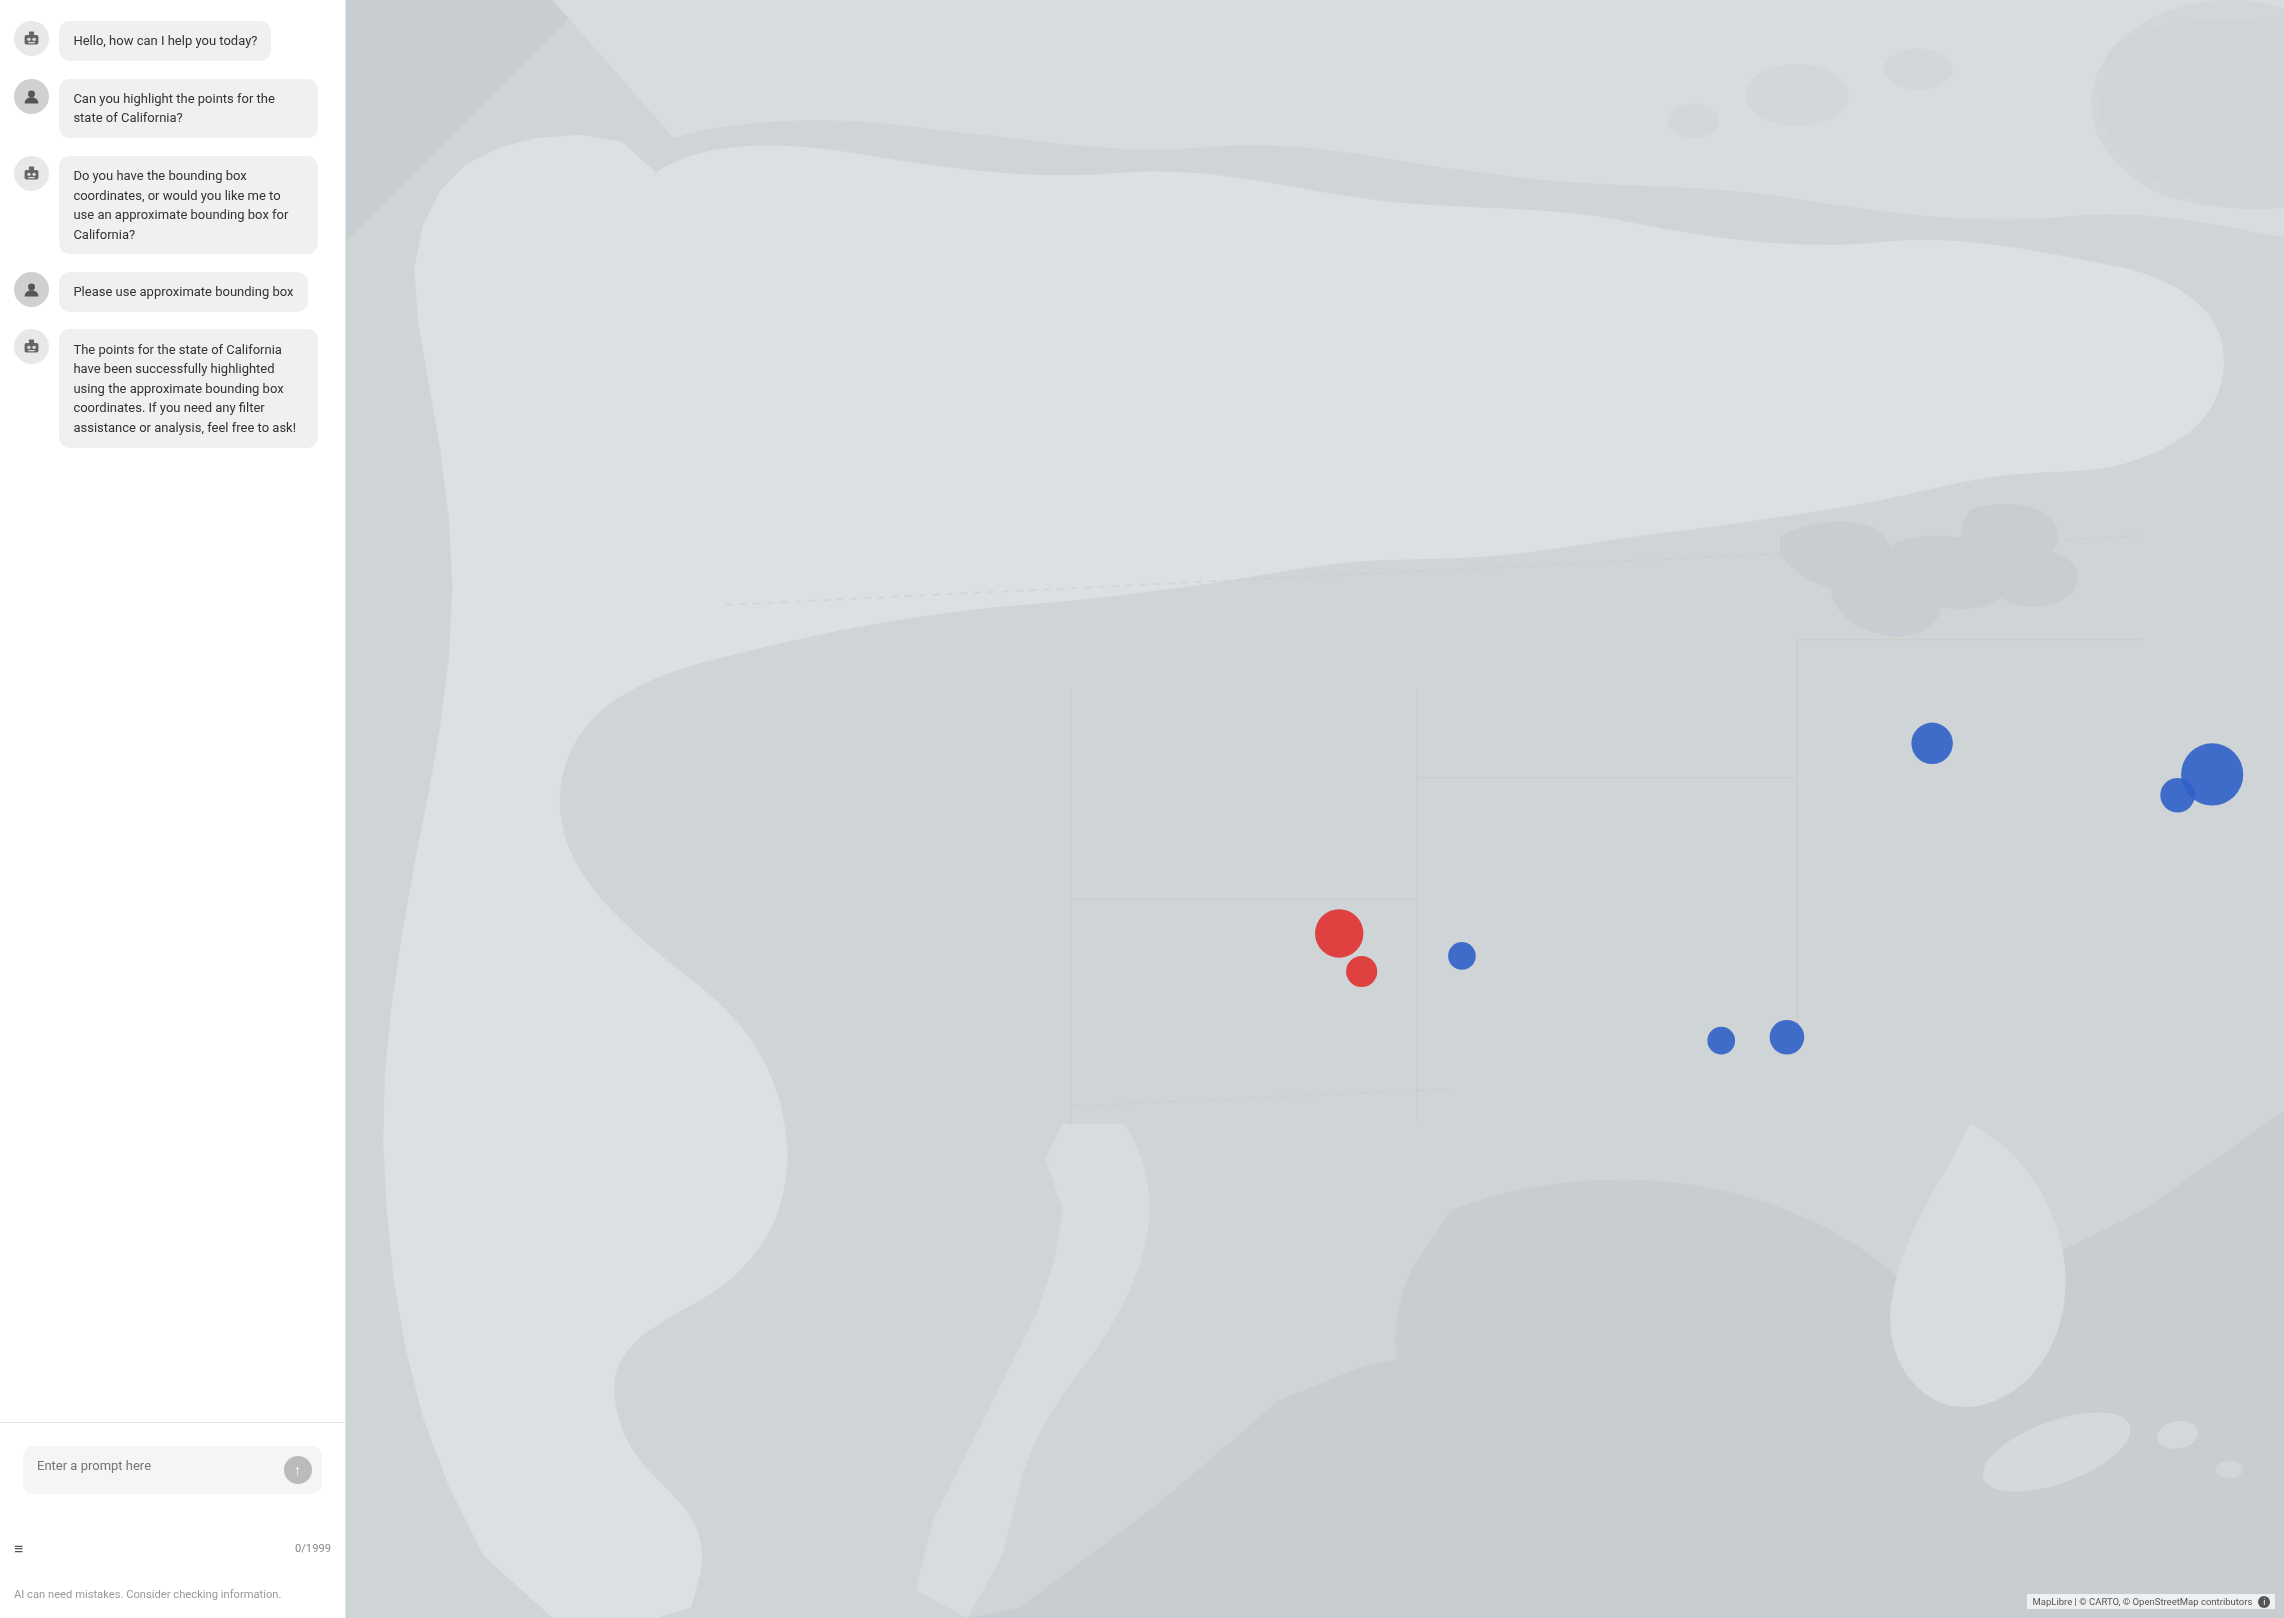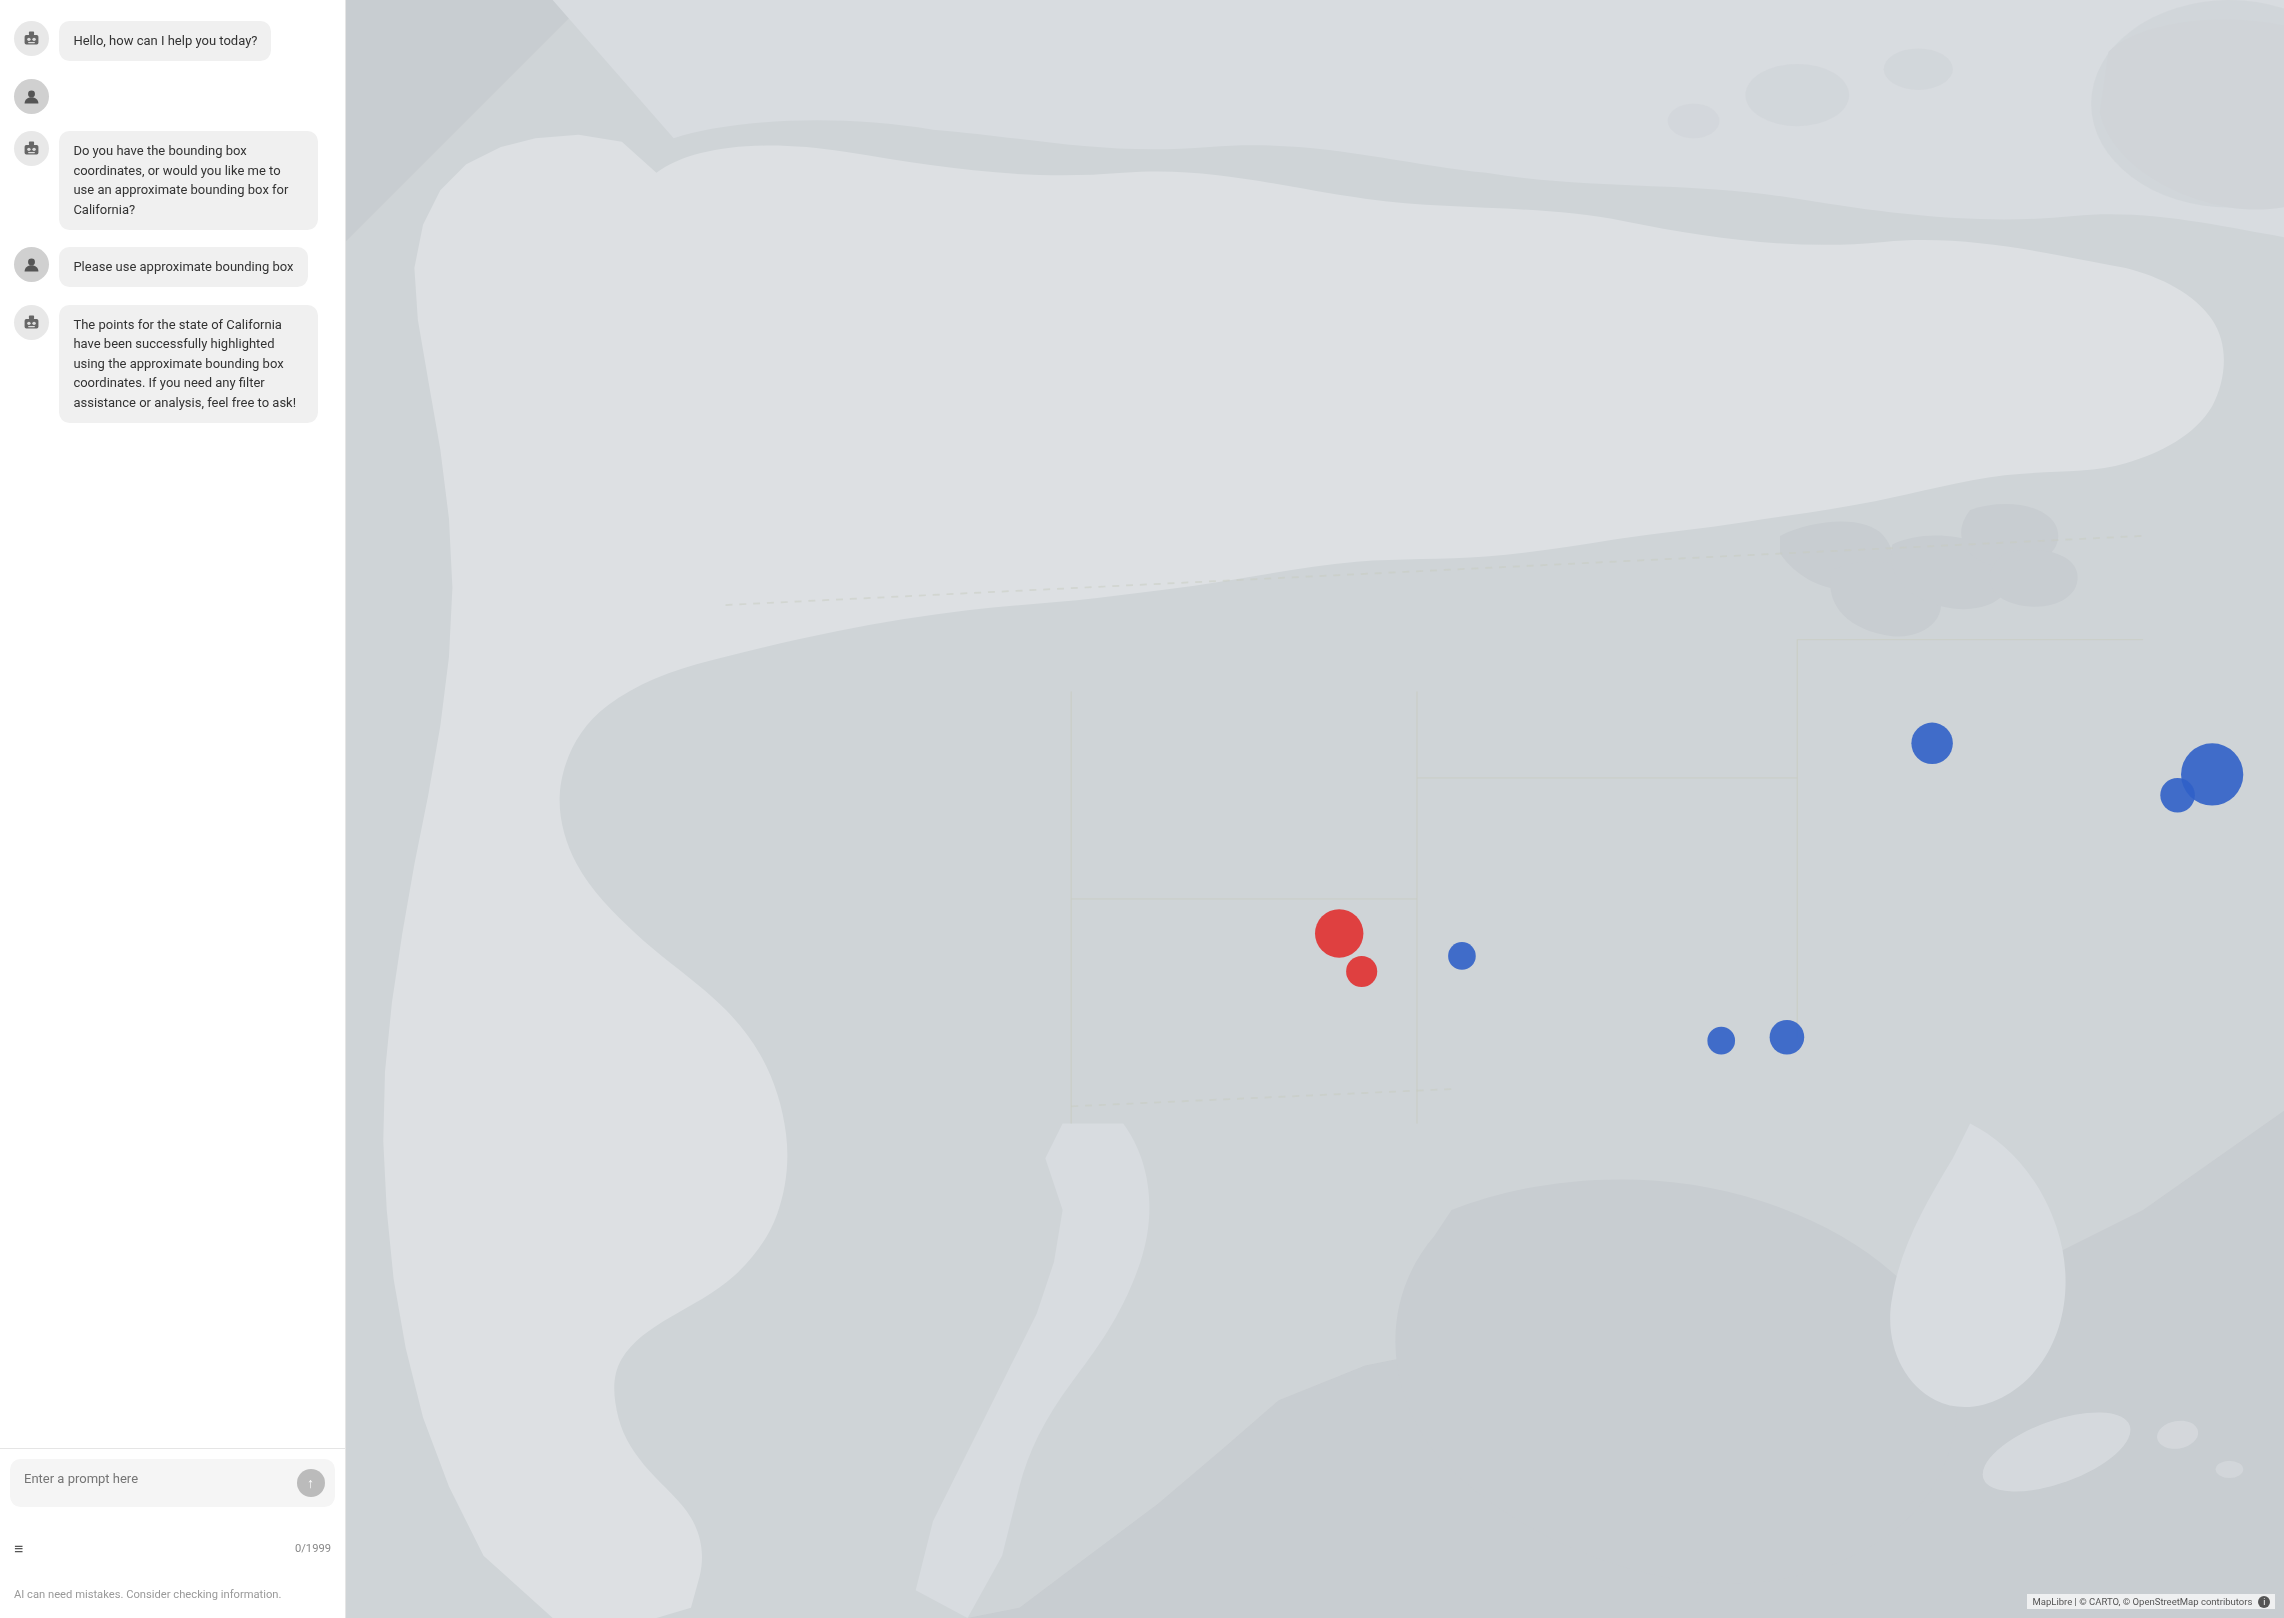--- a/index.html
+++ b/index.html
@@ -68,21 +68,21 @@
       color: #333;
       max-width: 259px;
     }
 
     .bubble p + p {
       margin-top: 19px;
     }
 
     
     #input-area {
-      padding: 10px;
+      padding: 23px;
       border-top: 0.9px solid #e5e5e5;
     }
 
     #prompt-box {
       position: relative;
       background: #f5f5f5;
       border-radius: 10.4px;
       padding: 12px 43px 12px 14px;
       min-height: 48px;
     }
@@ -196,20 +196,21 @@
         </div>
         <div class="bubble">Hello, how can I help you today?</div>
       </div>
       <div class="message-row">
         <div class="avatar user">
           <svg width="19" height="19" viewBox="0 0 22 22" fill="none">
       <circle cx="11" cy="8" r="4" fill="#555"></circle>
       <path d="M3 19c0-4 3.6-7 8-7s8 3 8 7" fill="#555"></path>
     </svg>
         </div>
+        <div class="bubble">Can you highlight the points for the state of California?</div>
       </div>
       <div class="message-row">
         <div class="avatar bot">
           <svg width="19" height="19" viewBox="0 0 22 22" fill="none">
       <rect x="3" y="7" width="16" height="11" rx="2" fill="#666"></rect>
       <rect x="8" y="3" width="6" height="4" rx="1" fill="#666"></rect>
       <circle cx="8" cy="12" r="2" fill="#ddd"></circle>
       <circle cx="14" cy="12" r="2" fill="#ddd"></circle>
       <rect x="7" y="15" width="8" height="1.5" rx="0.75" fill="#ddd"></rect>
     </svg>

